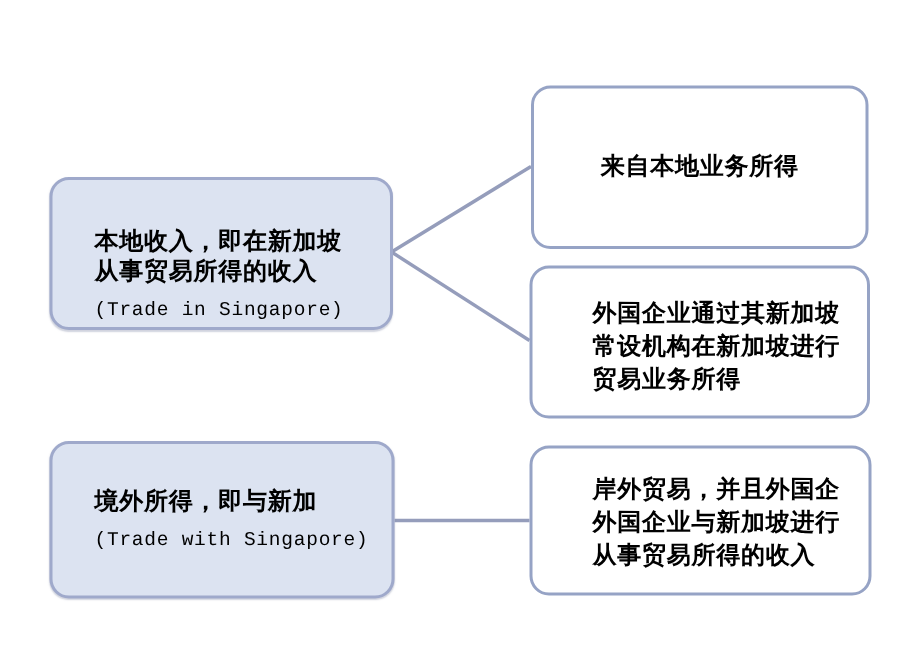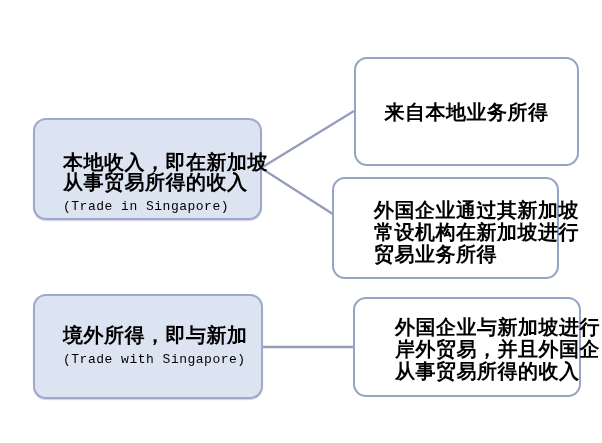--- a/index.html
+++ b/index.html
@@ -32,21 +32,21 @@
   .node-left {
     background: #dce3f1;
     border: 2px solid #9fa9cb;
     box-shadow: 0 1px 1px rgba(120,130,160,0.35);
   }
   .node-right {
     background: #ffffff;
     border: 2px solid #96a3c5;
   }
   .zh-line {
-    font-size: 20px;
+    font-size: 16px;
     line-height: 20px;
     font-weight: bold;
     letter-spacing: 0.5px;
     white-space: nowrap;
   }
   .en-line {
     font-family: "Liberation Mono", "DejaVu Sans Mono", monospace;
     font-size: 13px;
     line-height: 17px;
     font-weight: normal;
@@ -63,21 +63,21 @@
     left: 33px; top: 294px; width: 230px; height: 105px;
     padding: 29px 0 0 28px;
   }
   #node-foreign-income .zh-line { margin-left: 0; }
   
   #node-local-business {
     left: 354px; top: 57px; width: 225px; height: 109px;
     display: flex; align-items: center; justify-content: center;
   }
   #node-pe-trading {
-    left: 332px; top: 177px; width: 227px; height: 102px;
+    left: 353px; top: 177px; width: 227px; height: 102px;
     padding: 20px 4px 0 40px;
   }
   #node-pe-trading .zh-line { line-height: 22px; }
   #node-offshore-trading {
     left: 353px; top: 297px; width: 228px; height: 100px;
     padding: 17px 0 0 40px;
   }
   #node-offshore-trading .zh-line { line-height: 22px; }
 </style>
 </head>
@@ -106,18 +106,18 @@
     <div class="zh-line">来自本地业务所得</div>
   </div>
 
   <div class="node node-right" id="node-pe-trading">
     <div class="zh-line">外国企业通过其新加坡</div>
     <div class="zh-line">常设机构在新加坡进行</div>
     <div class="zh-line">贸易业务所得</div>
   </div>
 
   <div class="node node-right" id="node-offshore-trading">
+    <div class="zh-line">岸外贸易，并且外国企</div>
     <div class="zh-line">外国企业与新加坡进行</div>
-    <div class="zh-line">岸外贸易，并且外国企</div>
     <div class="zh-line">从事贸易所得的收入</div>
   </div>
 
 </div>
 
 </body></html>

